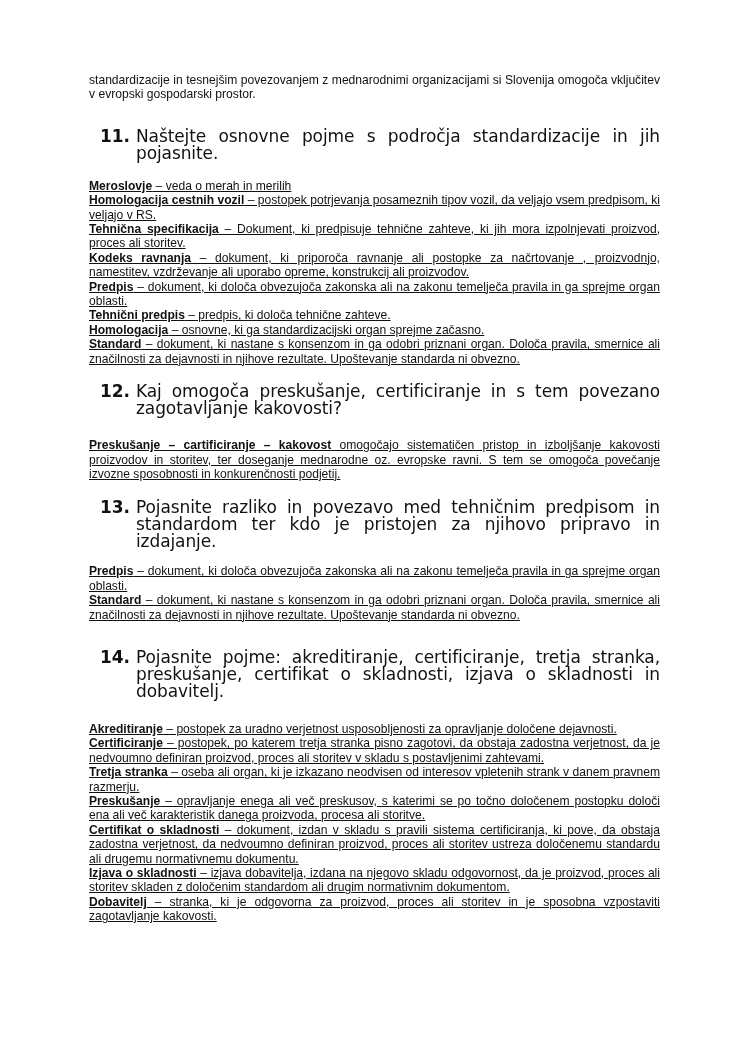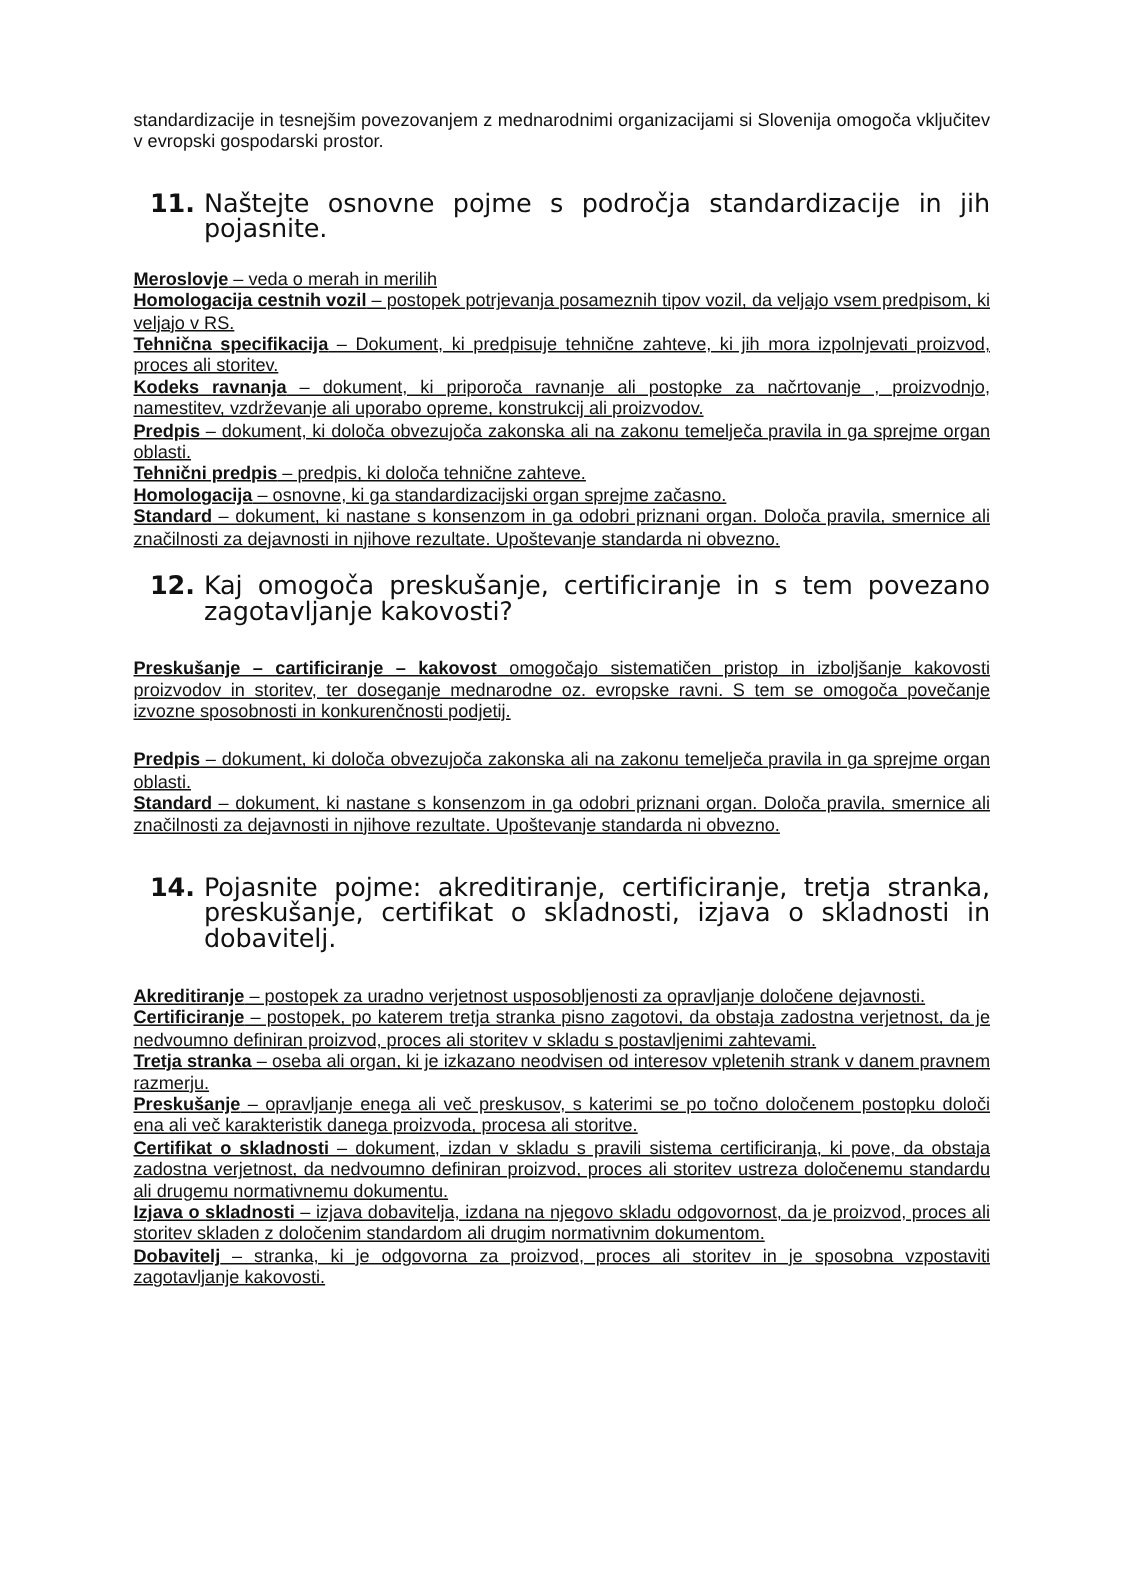--- a/index.html
+++ b/index.html
@@ -41,20 +41,24 @@
     <div class="h">
       <span class="num">12.</span>
       <span class="txt">Kaj omogoča preskušanje, certificiranje in s tem povezano zagotavljanje kakovosti?</span>
     </div>
     <div class="defs" style="margin-top:21px;">
       <p class="p"><b>Preskušanje – cartificiranje – kakovost</b><span> omogočajo sistematičen pristop in izboljšanje kakovosti proizvodov in storitev, ter doseganje mednarodne oz. evropske ravni. S tem se omogoča povečanje izvozne sposobnosti in konkurenčnosti podjetij.</span></p>
     </div>
   </div>
 
   <div style="margin-top:18px;">
+    <div class="h just">
+      <span class="num">13.</span>
+      <span class="txt">Pojasnite razliko in povezavo med tehničnim predpisom in standardom ter kdo je pristojen za njihovo pripravo in izdajanje.</span>
+    </div>
     <div class="defs" style="margin-top:14px;">
       <p class="p"><b>Predpis</b><span> – dokument, ki določa obvezujoča zakonska ali na zakonu temelječa pravila in ga sprejme organ oblasti.</span></p>
       <p class="p"><b>Standard</b><span> – dokument, ki nastane s konsenzom in ga odobri priznani organ. Določa pravila, smernice ali značilnosti za dejavnosti in njihove rezultate. Upoštevanje standarda ni obvezno.</span></p>
     </div>
   </div>
 
   <div style="margin-top:27px;">
     <div class="h just">
       <span class="num">14.</span>
       <span class="txt">Pojasnite pojme: akreditiranje, certificiranje, tretja stranka, preskušanje, certifikat o skladnosti, izjava o skladnosti in dobavitelj.</span>

